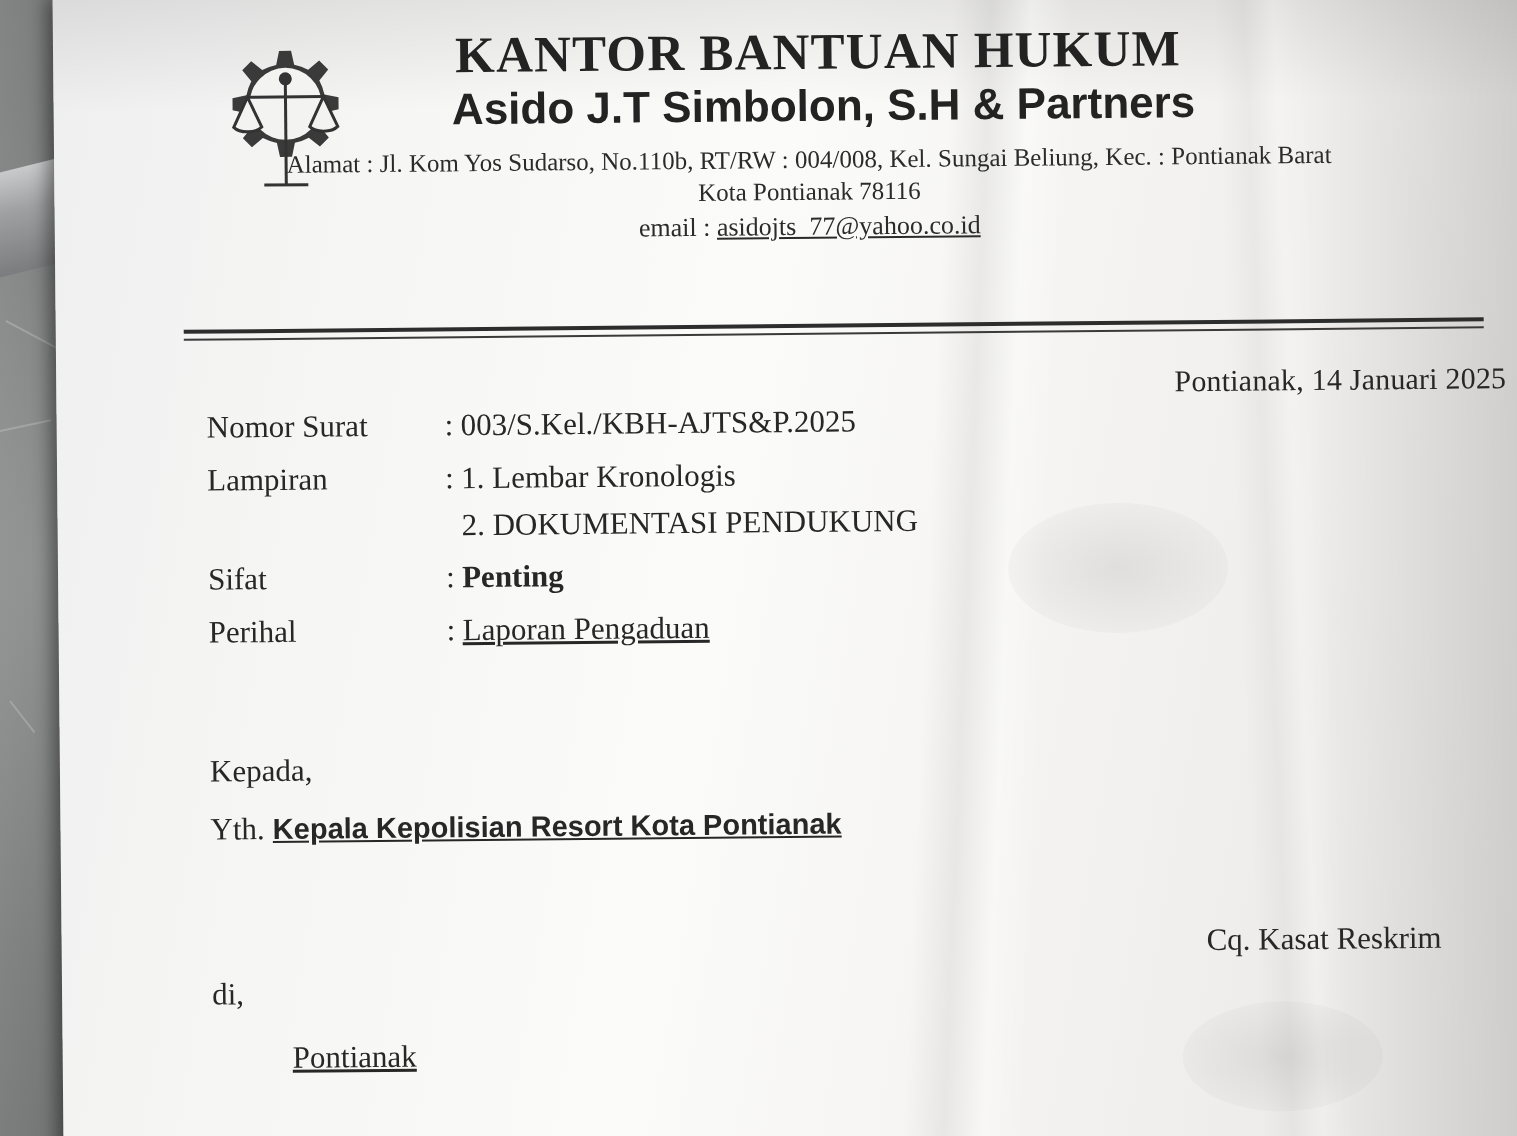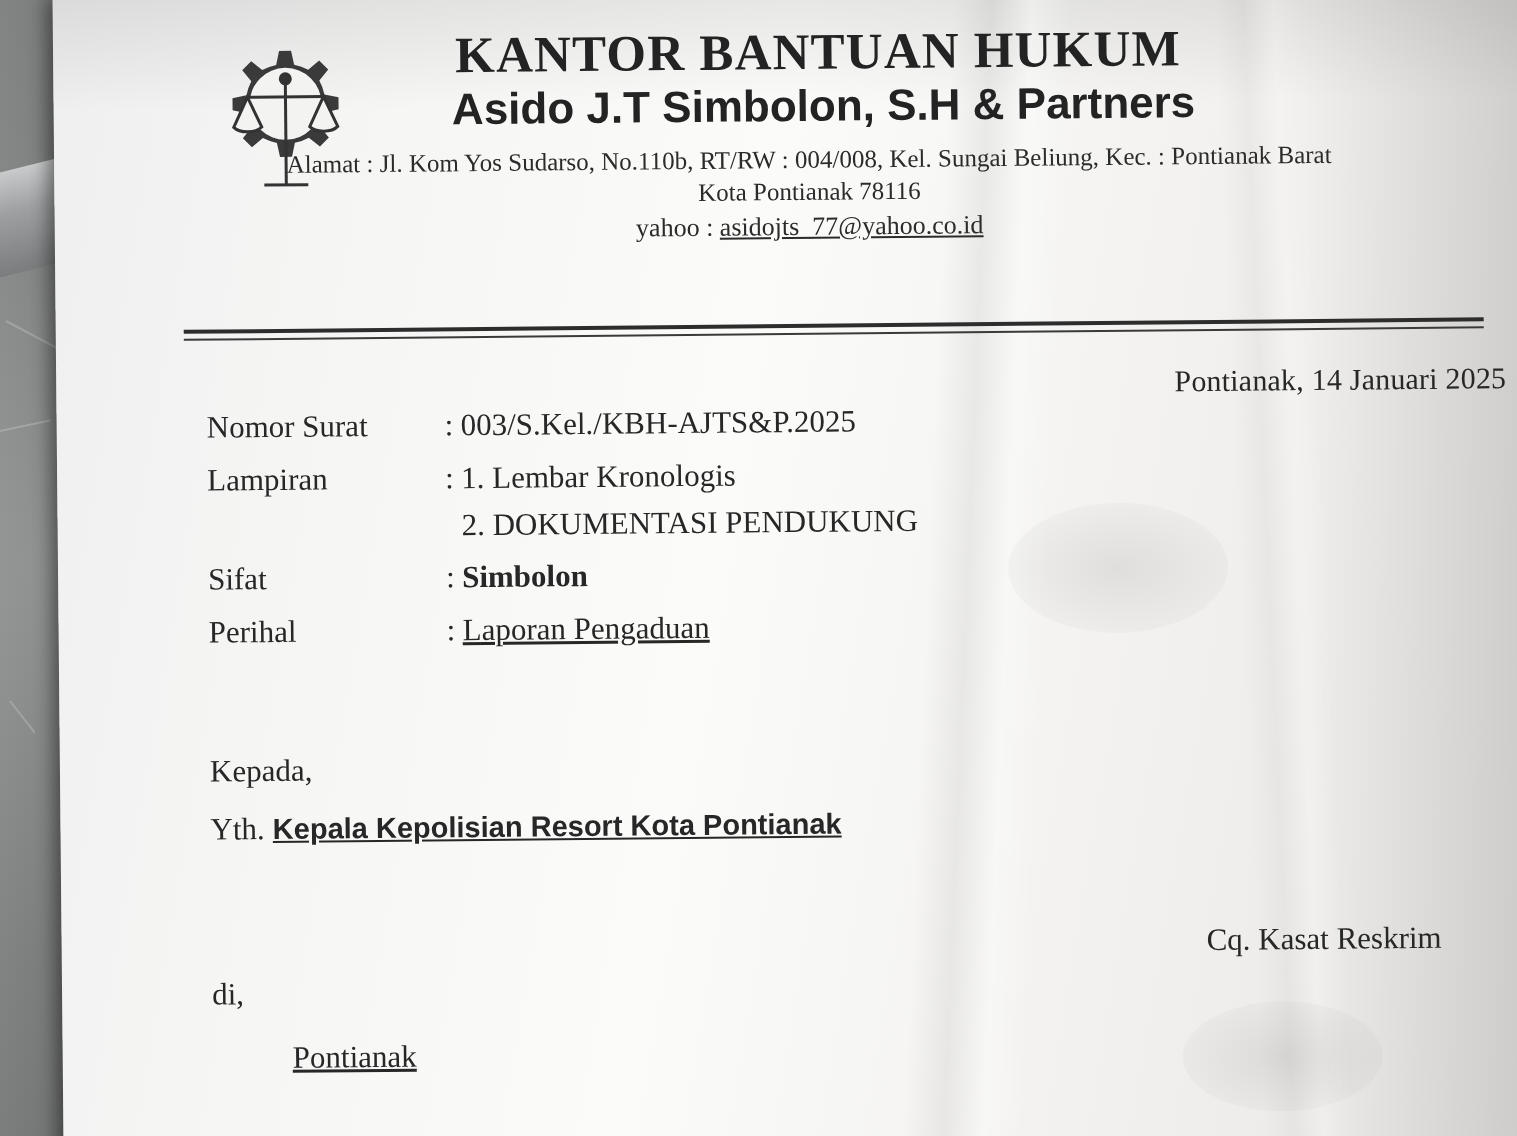--- a/index.html
+++ b/index.html
@@ -274,21 +274,21 @@
           <line x1="52" y1="140" x2="96" y2="140"></line>
           <circle cx="74" cy="34" r="5" fill="#333"></circle>
         </g>
       </svg>
 
       <div class="lh-title">KANTOR BANTUAN HUKUM</div>
       <div class="lh-sub">Asido J.T Simbolon, S.H &amp; Partners</div>
       <div class="lh-addr">Alamat : Jl. Kom Yos Sudarso, No.110b, RT/RW : 004/008, Kel. Sungai Beliung, Kec. : Pontianak Barat</div>
       <div class="lh-addr" style="margin-top:0">Kota Pontianak 78116</div>
       <div class="lh-email">
-        <span>yahoo : </span><span class="mail">asidojts_77@yahoo.co.id</span>
+        <span>email : </span><span class="mail">asidojts_77@yahoo.co.id</span>
       </div>
     </div>
 
     <div class="rule-wrap">
       <div class="rule-thick"></div>
       <div class="rule-thin"></div>
     </div>
 
     <div class="dateline">Pontianak, 14 Januari 2025</div>
 
@@ -303,21 +303,21 @@
       <div class="field-row">
         <div class="field-label">Lampiran</div>
         <div class="field-colon">:</div>
         <div class="field-value">1. Lembar Kronologis</div>
       </div>
       <div class="sub-value">2. DOKUMENTASI PENDUKUNG</div>
 
       <div class="field-row">
         <div class="field-label">Sifat</div>
         <div class="field-colon">:</div>
-        <div class="field-value bold">Simbolon</div>
+        <div class="field-value bold">Penting</div>
       </div>
 
       <div class="field-row">
         <div class="field-label">Perihal</div>
         <div class="field-colon">:</div>
         <div class="field-value underline">Laporan Pengaduan</div>
       </div>
 
     </div>
 

